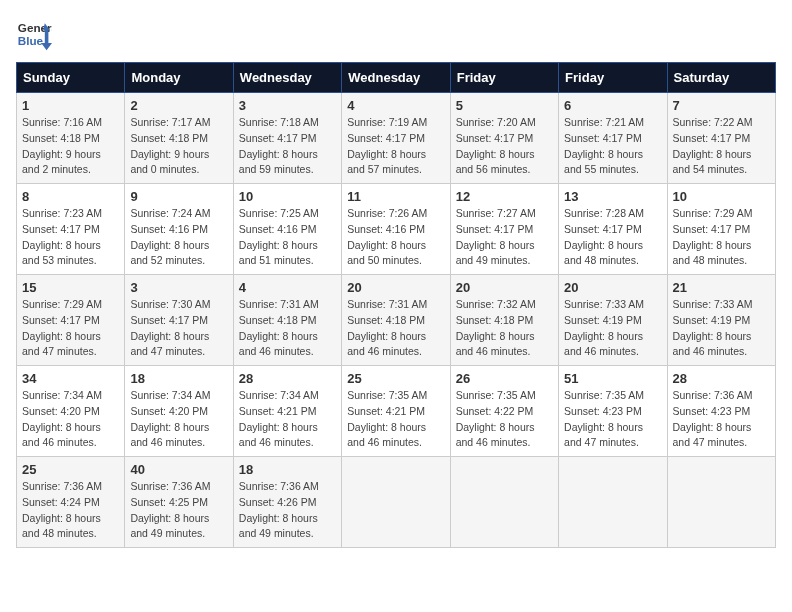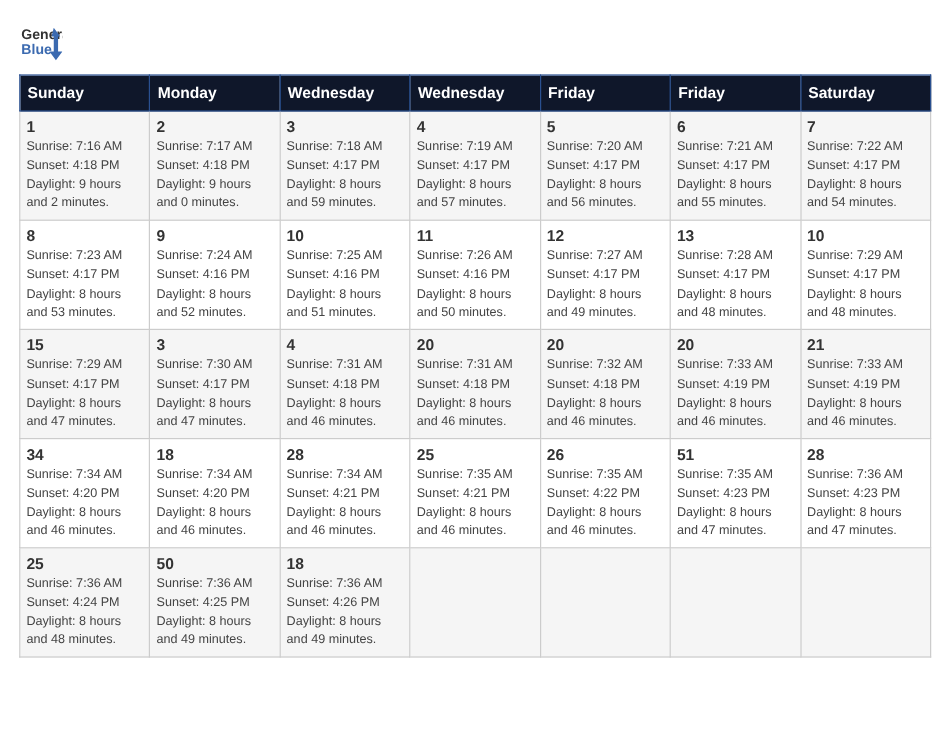--- a/index.html
+++ b/index.html
@@ -230,21 +230,21 @@
           <span class="day-number">28</span>
           <div class="day-info">Sunrise: 7:36 AM<br>Sunset: 4:23 PM<br>Daylight: 8 hours and 47 minutes.</div>
         </td>
       </tr>
       <tr>
         <td>
           <span class="day-number">25</span>
           <div class="day-info">Sunrise: 7:36 AM<br>Sunset: 4:24 PM<br>Daylight: 8 hours and 48 minutes.</div>
         </td>
         <td>
-          <span class="day-number">50</span>
+          <span class="day-number">40</span>
           <div class="day-info">Sunrise: 7:36 AM<br>Sunset: 4:25 PM<br>Daylight: 8 hours and 49 minutes.</div>
         </td>
         <td>
           <span class="day-number">18</span>
           <div class="day-info">Sunrise: 7:36 AM<br>Sunset: 4:26 PM<br>Daylight: 8 hours and 49 minutes.</div>
         </td>
         <td class="empty-cell"></td>
         <td class="empty-cell"></td>
         <td class="empty-cell"></td>
         <td class="empty-cell"></td>

